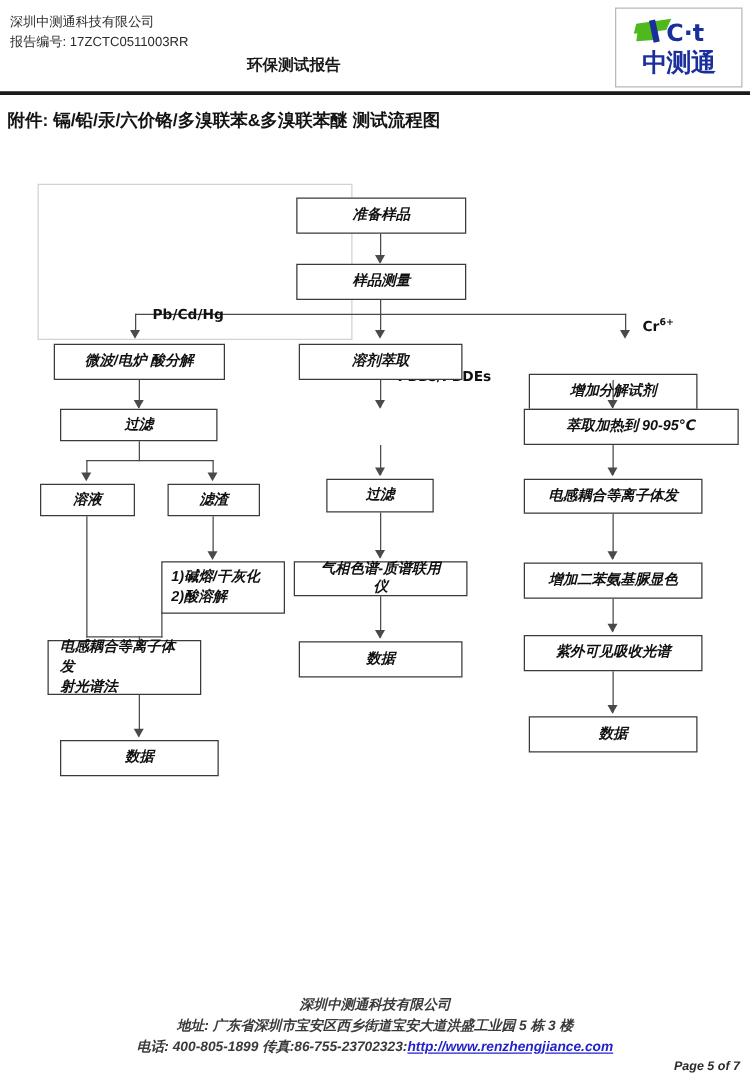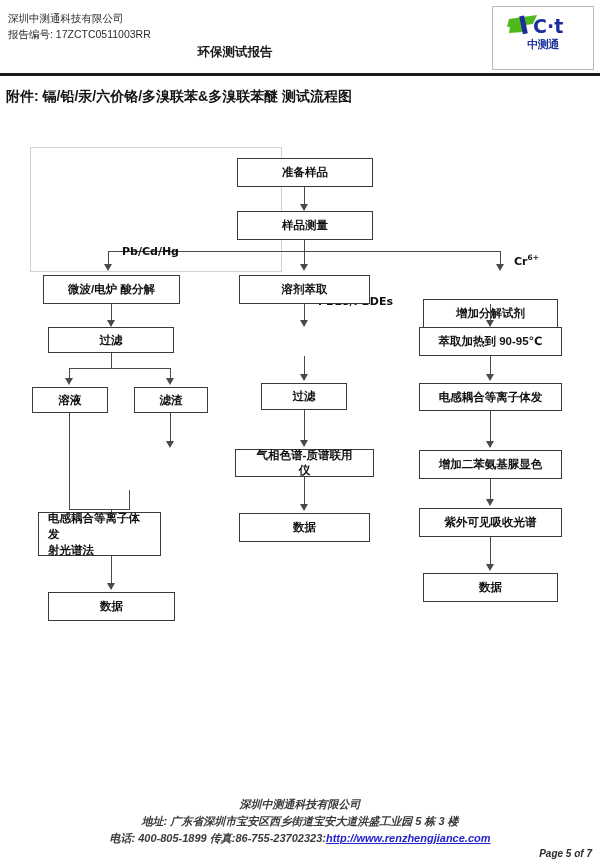--- a/index.html
+++ b/index.html
@@ -10,34 +10,34 @@
   }
   
   #header-left{position:absolute;left:8px;top:10px;font-size:10.5px;line-height:16px;color:#2b2b2b;}
   #header-left div{white-space:nowrap;}
   #doc-title{position:absolute;left:0;top:44px;width:470px;text-align:center;
              font-size:12.5px;font-weight:bold;color:#1a1a1a;}
   #logo-box{position:absolute;left:492px;top:6px;width:100px;height:62px;
             border:1px solid #b9b9b9;background:#fff;overflow:hidden;}
   #logo-inner{position:absolute;left:0;top:4px;width:100px;height:56px;}
   #logo-text{position:absolute;left:0;top:30px;width:100px;text-align:center;
-             font-size:11px;font-weight:bold;color:#1b2f9c;letter-spacing:-0.5px;
+             font-size:20px;font-weight:bold;color:#1b2f9c;letter-spacing:-0.5px;
              font-family:Liberation Serif, serif;}
   #header-rule{position:absolute;left:0;top:73px;width:600px;height:3px;background:#1a1a1a;}
   #attach-title{position:absolute;left:6px;top:88px;font-size:14px;font-weight:bold;
                 color:#141414;white-space:nowrap;}
 
   
   #chart{position:absolute;left:0;top:130px;width:600px;height:520px;}
   #canvas-frame{position:absolute;left:30px;top:17px;width:250px;height:123px;
                 border:1px solid #d2d2d2;background:transparent;}
 
   .node{position:absolute;box-sizing:border-box;border:1.3px solid #3a3a3a;background:#fff;
         display:flex;align-items:center;justify-content:center;text-align:center;
-        font-size:11.5px;font-weight:bold;color:#111;line-height:15px;padding:0 17px;}
+        font-size:11.5px;font-weight:bold;color:#111;line-height:15px;padding:0 17px;font-style:italic;}
   .node.left-align{justify-content:flex-start;text-align:left;padding-left:7px;}
   .node.two-line{line-height:16px;}
 
   .ln{position:absolute;background:#4a4a4a;}
   .ln.v{width:1.4px;}
   .ln.h{height:1.4px;}
   .arrow{position:absolute;width:0;height:0;border-left:4.5px solid transparent;
          border-right:4.5px solid transparent;border-top:7px solid #4a4a4a;}
   .branch-label{position:absolute;font-size:11px;font-weight:bold;color:#111;
                 font-family:"DejaVu Sans",sans-serif;white-space:nowrap;}
@@ -113,20 +113,24 @@
   <div class="ln v" style="left:170px;top:238px;height:14px;"></div>
   <div class="arrow" style="left:65px;top:248px;"></div>
   <div class="arrow" style="left:166px;top:248px;"></div>
 
   <div class="node" style="left:32px;top:257px;width:76px;height:26px;">溶液</div>
   <div class="node" style="left:134px;top:257px;width:74px;height:26px;">滤渣</div>
 
   <div class="ln v" style="left:170px;top:283px;height:33px;"></div>
   <div class="arrow" style="left:166px;top:311px;"></div>
 
+  <div class="node two-line left-align" style="left:129px;top:319px;width:99px;height:42px;flex-direction:column;align-items:flex-start;justify-content:center;">
+    <span>1)碱熔/干灰化</span>
+    <span>2)酸溶解</span>
+  </div>
 
   <div class="ln v" style="left:69px;top:283px;height:97px;"></div>
   <div class="ln h" style="left:69px;top:379px;width:61px;"></div>
   <div class="ln v" style="left:129px;top:360px;height:20px;"></div>
   <div class="ln v" style="left:111px;top:379px;height:21px;"></div>
   <div class="arrow" style="left:107px;top:394px;"></div>
 
   <div class="node two-line" style="left:38px;top:382px;width:123px;height:44px;flex-direction:column;align-items:flex-start;padding-left:9px;text-align:left;justify-content:center;">
     <span>电感耦合等离子体发</span>
     <span>射光谱法</span>
@@ -150,21 +154,21 @@
   <div class="node" style="left:235px;top:319px;width:139px;height:28px;">气相色谱-质谱联用仪</div>
   <div class="ln v" style="left:304px;top:347px;height:33px;"></div>
   <div class="arrow" style="left:300px;top:374px;"></div>
 
   <div class="node" style="left:239px;top:383px;width:131px;height:29px;">数据</div>
 
   <div class="node" style="left:423px;top:145px;width:135px;height:29px;margin-top:24px;">增加分解试剂</div>
   <div class="ln v" style="left:490px;top:174px;height:22px;"></div>
   <div class="arrow" style="left:486px;top:190px;"></div>
 
-  <div class="node" style="left:419px;top:197px;width:143px;height:29px;">萃取加热到 90-95℃</div>
+  <div class="node" style="left:419px;top:197px;width:172px;height:29px;">萃取加热到 90-95℃</div>
   <div class="ln v" style="left:490px;top:226px;height:24px;"></div>
   <div class="arrow" style="left:486px;top:244px;"></div>
 
   <div class="node" style="left:419px;top:253px;width:143px;height:28px;">电感耦合等离子体发</div>
   <div class="ln v" style="left:490px;top:281px;height:36px;"></div>
   <div class="arrow" style="left:486px;top:311px;"></div>
 
   <div class="node" style="left:419px;top:320px;width:143px;height:29px;">增加二苯氨基脲显色</div>
   <div class="ln v" style="left:490px;top:349px;height:26px;"></div>
   <div class="arrow" style="left:486px;top:369px;"></div>

